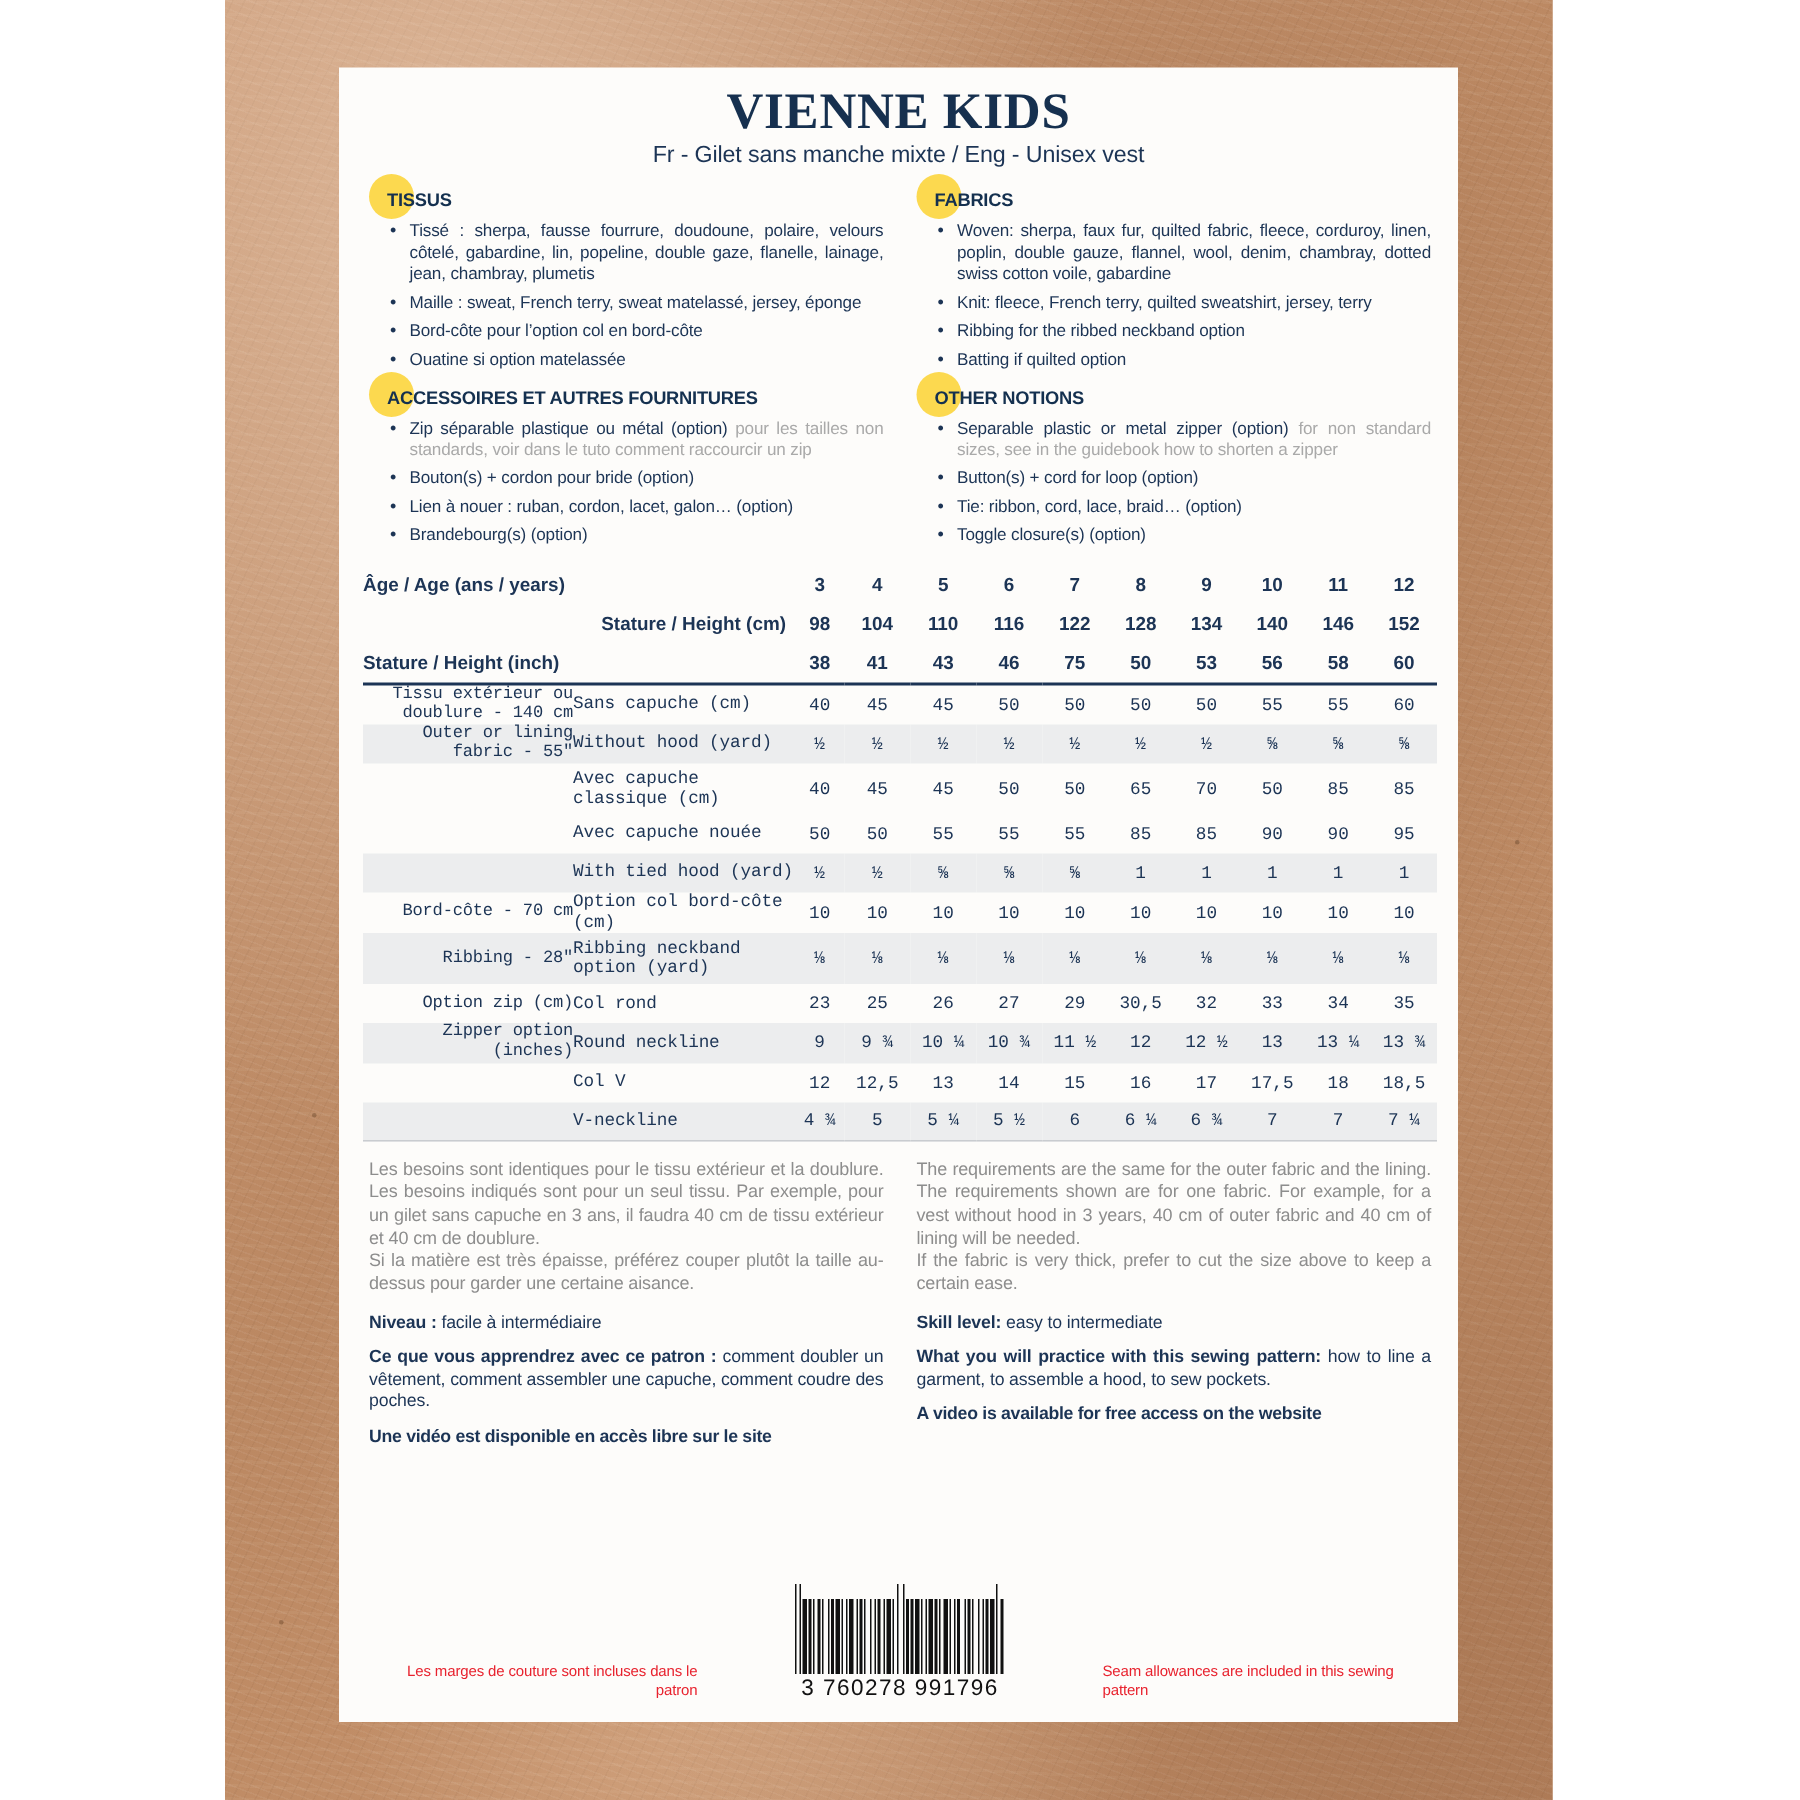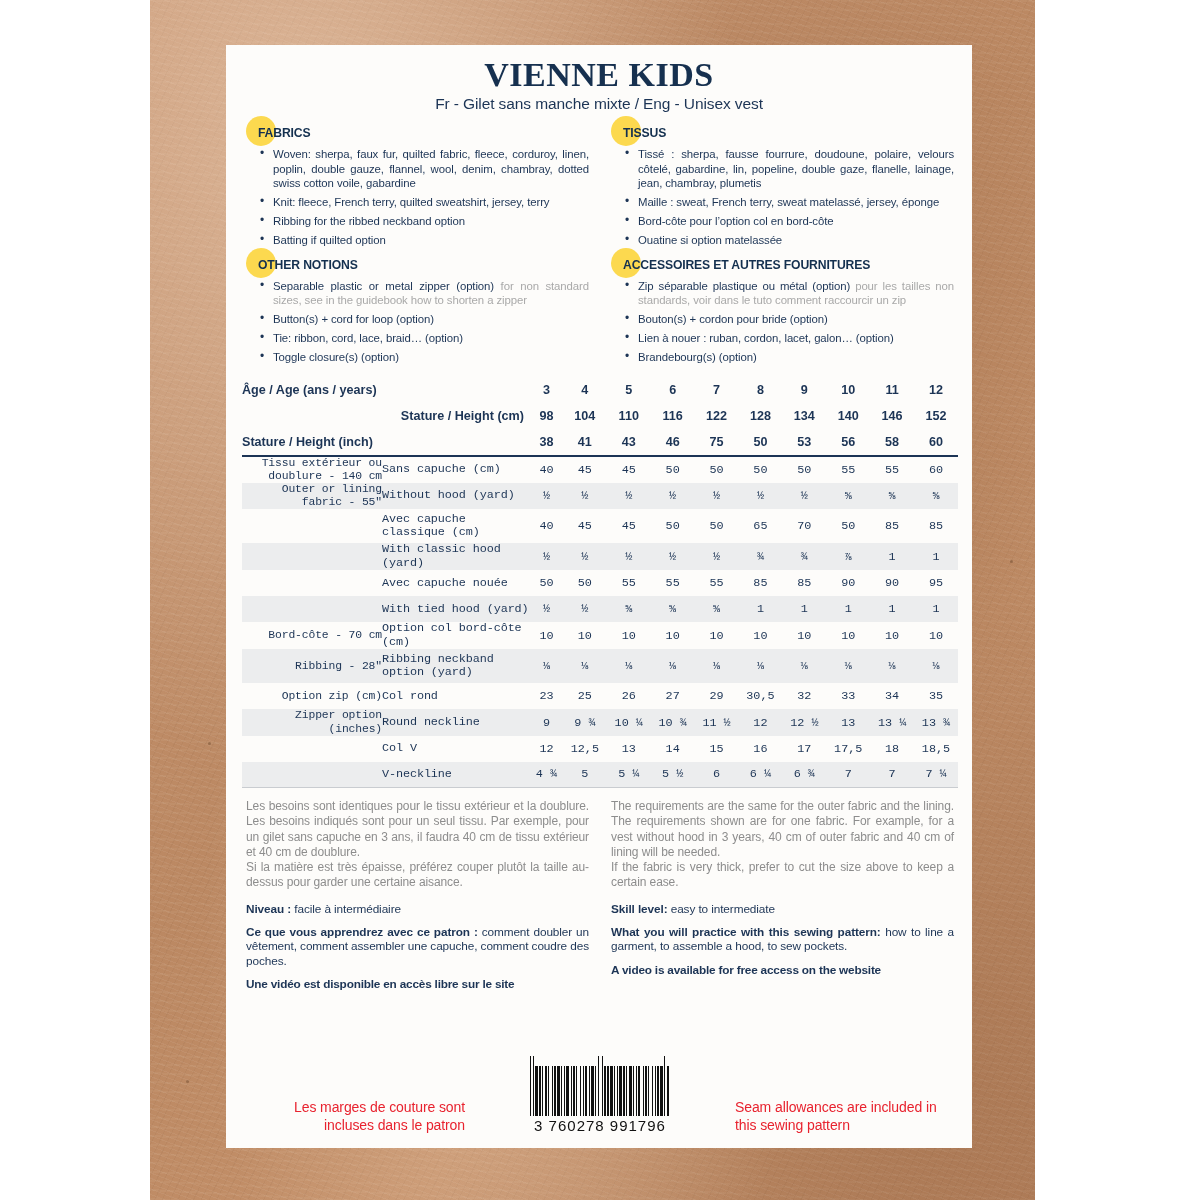--- a/index.html
+++ b/index.html
@@ -225,21 +225,21 @@
     bottom: 14px;
     width: 100%;
     display: flex;
     align-items: flex-end;
     justify-content: space-between;
     padding: 0 22px 0 24px;
     box-sizing: border-box;
   }
   .seam {
     width: 215px;
-    font-size: 14px;
+    font-size: 10px;
     line-height: 1.25;
     color: #e8222e;
     letter-spacing: -0.1px;
   }
   .seam.fr { text-align: right; }
   .seam.en { text-align: left; }
 
   #barcode-box { width: 176px; text-align: center; }
   #bars {
     height: 60px;
@@ -268,20 +268,46 @@
   <div class="fleck" style="left:36px;top:1080px;width:3px;height:3px;"></div>
   <div class="fleck" style="left:860px;top:560px;width:3px;height:3px;"></div>
 </div>
 
 <div id="card">
 
   <div id="title">VIENNE KIDS</div>
   <div id="subtitle">Fr - Gilet sans manche mixte / Eng - Unisex vest</div>
 
   <div id="cols">
+
+    <div class="col">
+      <div class="sect-head">
+        <span class="blob"></span>
+        <span class="htxt">TISSUS</span>
+      </div>
+      <ul class="bul">
+        <li><span>Tissé : sherpa, fausse fourrure, doudoune, polaire, velours côtelé, gabardine, lin, popeline, double gaze, flanelle, lainage, jean, chambray, plumetis</span><span class="grey"></span></li>
+        <li><span>Maille : sweat, French terry, sweat matelassé, jersey, éponge</span><span class="grey"></span></li>
+        <li><span>Bord-côte pour l’option col en bord-côte</span><span class="grey"></span></li>
+        <li><span>Ouatine si option matelassée</span><span class="grey"></span></li>
+      </ul>
+
+      <div class="spacer-head"></div>
+
+      <div class="sect-head">
+        <span class="blob"></span>
+        <span class="htxt">ACCESSOIRES ET AUTRES FOURNITURES</span>
+      </div>
+      <ul class="bul">
+        <li><span>Zip séparable plastique ou métal (option) </span><span class="grey">pour les tailles non standards, voir dans le tuto comment raccourcir un zip</span></li>
+        <li><span>Bouton(s) + cordon pour bride (option)</span><span class="grey"></span></li>
+        <li><span>Lien à nouer : ruban, cordon, lacet, galon… (option)</span><span class="grey"></span></li>
+        <li><span>Brandebourg(s) (option)</span><span class="grey"></span></li>
+      </ul>
+    </div>
 
     <div class="col">
       <div class="sect-head">
         <span class="blob"></span>
         <span class="htxt">FABRICS</span>
       </div>
       <ul class="bul">
         <li><span>Woven: sherpa, faux fur, quilted fabric, fleece, corduroy, linen, poplin, double gauze, flannel, wool, denim, chambray, dotted swiss cotton voile, gabardine</span><span class="grey"></span></li>
         <li><span>Knit: fleece, French terry, quilted sweatshirt, jersey, terry</span><span class="grey"></span></li>
         <li><span>Ribbing for the ribbed neckband option</span><span class="grey"></span></li>
@@ -292,46 +318,20 @@
 
       <div class="sect-head">
         <span class="blob"></span>
         <span class="htxt">OTHER NOTIONS</span>
       </div>
       <ul class="bul">
         <li><span>Separable plastic or metal zipper (option) </span><span class="grey">for non standard sizes, see in the guidebook how to shorten a zipper</span></li>
         <li><span>Button(s) + cord for loop (option)</span><span class="grey"></span></li>
         <li><span>Tie: ribbon, cord, lace, braid… (option)</span><span class="grey"></span></li>
         <li><span>Toggle closure(s) (option)</span><span class="grey"></span></li>
-      </ul>
-    </div>
-
-    <div class="col">
-      <div class="sect-head">
-        <span class="blob"></span>
-        <span class="htxt">TISSUS</span>
-      </div>
-      <ul class="bul">
-        <li><span>Tissé : sherpa, fausse fourrure, doudoune, polaire, velours côtelé, gabardine, lin, popeline, double gaze, flanelle, lainage, jean, chambray, plumetis</span><span class="grey"></span></li>
-        <li><span>Maille : sweat, French terry, sweat matelassé, jersey, éponge</span><span class="grey"></span></li>
-        <li><span>Bord-côte pour l’option col en bord-côte</span><span class="grey"></span></li>
-        <li><span>Ouatine si option matelassée</span><span class="grey"></span></li>
-      </ul>
-
-      <div class="spacer-head"></div>
-
-      <div class="sect-head">
-        <span class="blob"></span>
-        <span class="htxt">ACCESSOIRES ET AUTRES FOURNITURES</span>
-      </div>
-      <ul class="bul">
-        <li><span>Zip séparable plastique ou métal (option) </span><span class="grey">pour les tailles non standards, voir dans le tuto comment raccourcir un zip</span></li>
-        <li><span>Bouton(s) + cordon pour bride (option)</span><span class="grey"></span></li>
-        <li><span>Lien à nouer : ruban, cordon, lacet, galon… (option)</span><span class="grey"></span></li>
-        <li><span>Brandebourg(s) (option)</span><span class="grey"></span></li>
       </ul>
     </div>
   </div>
 
   <div id="tablewrap">
     <table class="meas">
       <tbody id="tbody">
           <tr class="hdr">
             <td class="lbl left" colspan="2">Âge / Age (ans / years)</td>
             <td class="num">3</td>
@@ -405,34 +405,20 @@
             <td class="v">40</td>
             <td class="v">45</td>
             <td class="v">45</td>
             <td class="v">50</td>
             <td class="v">50</td>
             <td class="v">65</td>
             <td class="v">70</td>
             <td class="v">50</td>
             <td class="v">85</td>
             <td class="v">85</td>
-          </tr>
-          <tr class="body-row shade">
-            <td class="cat"></td>
-            <td class="desc">With classic hood (yard)</td>
-            <td class="v">½</td>
-            <td class="v">½</td>
-            <td class="v">½</td>
-            <td class="v">½</td>
-            <td class="v">½</td>
-            <td class="v">¾</td>
-            <td class="v">¾</td>
-            <td class="v">⅞</td>
-            <td class="v">1</td>
-            <td class="v">1</td>
           </tr>
           <tr class="body-row">
             <td class="cat"></td>
             <td class="desc">Avec capuche nouée</td>
             <td class="v">50</td>
             <td class="v">50</td>
             <td class="v">55</td>
             <td class="v">55</td>
             <td class="v">55</td>
             <td class="v">85</td>

